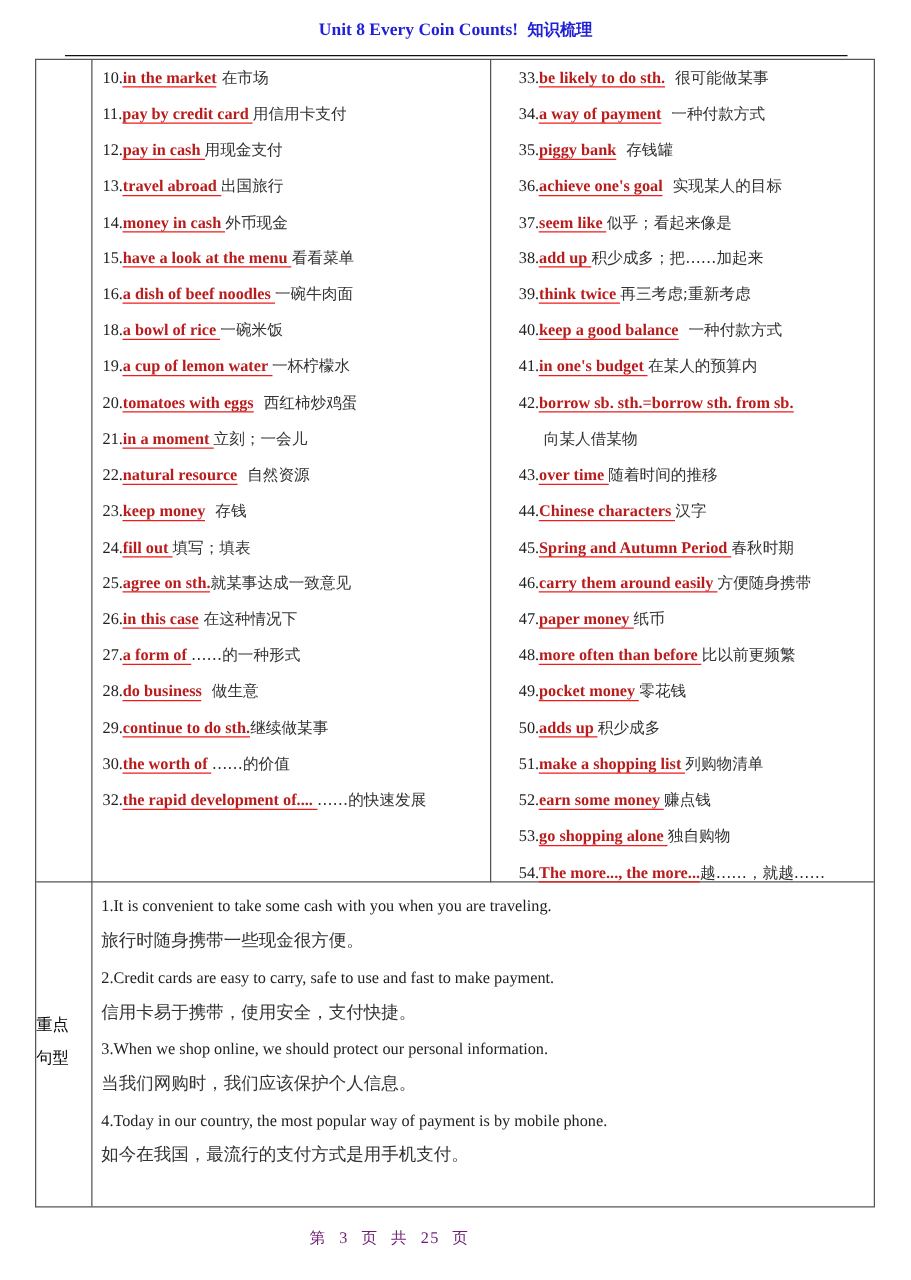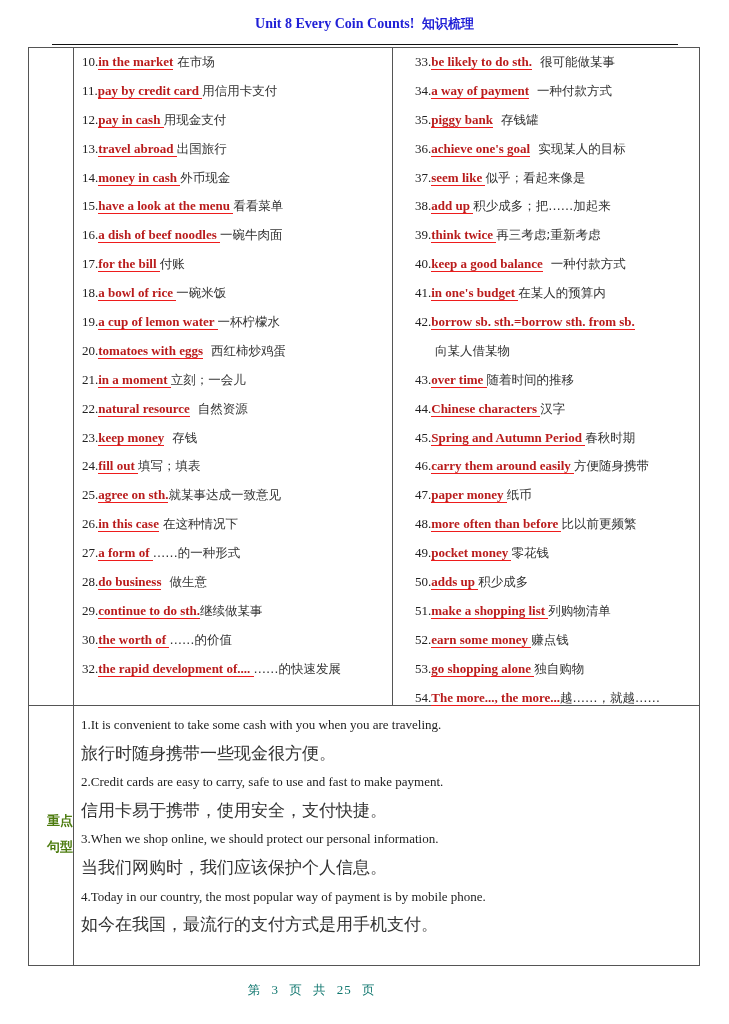--- a/index.html
+++ b/index.html
@@ -14,27 +14,27 @@
   .col-label { position: absolute; left: 44px; top: 0; width: 1px; height: 100%; background: #555; }
   .row-div { position: absolute; left: 0; top: 657px; width: 100%; height: 1px; background: #555; }
   .mid-div { position: absolute; left: 363px; top: 0; width: 1px; height: 658px; background: #555; }
   .col { position: absolute; top: 0; }
   .col.left { left: 53px; width: 305px; }
   .col.right { left: 386px; width: 285px; }
   .item { height: 28.9px; line-height: 28.9px; font-size: 13px; white-space: nowrap; }
   .item .num { color: #222; }
   .item .en { color: #b91c1c; font-weight: bold; border-bottom: 1.5px solid #ee1c1c; padding-bottom: 0; }
   .item .cn { font-family: "DejaVu Sans", sans-serif; font-size: 12.5px; color: #333; }
-  .section-label { position: absolute; left: 0; width: 44px; top: 760px; text-align: right;
-                   font-family: "DejaVu Sans", sans-serif; font-weight: bold; font-size: 13px; line-height: 26px; color: #4d7c0f; }
+  .section-label { position: absolute; left: 0; width: 44px; top: 760px; text-align: left;
+                   font-family: "DejaVu Sans", sans-serif; font-weight: normal; font-size: 13px; line-height: 26px; color: #000000; }
   .sentences { position: absolute; left: 52px; top: 663px; width: 610px; }
   .sent { height: 28.6px; line-height: 28.6px; font-size: 13px; white-space: nowrap; color: #222; }
-  .sent.cn { font-family: Liberation Serif, serif; font-size: 17px; color: #333; }
+  .sent.cn { font-family: Liberation Mono, monospace; font-size: 14px; color: #333; }
   .footer { position: absolute; top: 982px; left: 0; width: 623px; text-align: center;
-            font-size: 13px; color: #0f766e; letter-spacing: 1px; }
+            font-size: 13px; color: #701a75; letter-spacing: 1px; }
   .footer span { margin: 0 3px; }
   .footer .cnc { font-family: "DejaVu Sans", sans-serif; font-size: 12.5px; }
 </style>
 </head>
 <body>
 
 <div class="title">
   <span>Unit 8 Every Coin Counts!</span>
   <span class="cn">知识梳理</span>
 </div>
@@ -46,21 +46,20 @@
   <div class="row-div"></div>
 
   <div class="col left" id="col-left">
       <div class="item"><span class="num">10.</span><span class="en">in the market</span><span class="cn" style="white-space: pre;"> 在市场</span></div>
       <div class="item"><span class="num">11.</span><span class="en">pay by credit card </span><span class="cn" style="white-space: pre;">用信用卡支付</span></div>
       <div class="item"><span class="num">12.</span><span class="en">pay in cash </span><span class="cn" style="white-space: pre;">用现金支付</span></div>
       <div class="item"><span class="num">13.</span><span class="en">travel abroad </span><span class="cn" style="white-space: pre;">出国旅行</span></div>
       <div class="item"><span class="num">14.</span><span class="en">money in cash </span><span class="cn" style="white-space: pre;">外币现金</span></div>
       <div class="item"><span class="num">15.</span><span class="en">have a look at the menu </span><span class="cn" style="white-space: pre;">看看菜单</span></div>
       <div class="item"><span class="num">16.</span><span class="en">a dish of beef noodles </span><span class="cn" style="white-space: pre;">一碗牛肉面</span></div>
-      <div class="item"><span class="num">17.</span><span class="en">for the bill </span><span class="cn" style="white-space: pre;">付账</span></div>
       <div class="item"><span class="num">18.</span><span class="en">a bowl of rice </span><span class="cn" style="white-space: pre;">一碗米饭</span></div>
       <div class="item"><span class="num">19.</span><span class="en">a cup of lemon water </span><span class="cn" style="white-space: pre;">一杯柠檬水</span></div>
       <div class="item"><span class="num">20.</span><span class="en">tomatoes with eggs</span><span class="cn" style="white-space: pre;">  西红柿炒鸡蛋</span></div>
       <div class="item"><span class="num">21.</span><span class="en">in a moment </span><span class="cn" style="white-space: pre;">立刻；一会儿</span></div>
       <div class="item"><span class="num">22.</span><span class="en">natural resource</span><span class="cn" style="white-space: pre;">  自然资源</span></div>
       <div class="item"><span class="num">23.</span><span class="en">keep money</span><span class="cn" style="white-space: pre;">  存钱</span></div>
       <div class="item"><span class="num">24.</span><span class="en">fill out </span><span class="cn" style="white-space: pre;">填写；填表</span></div>
       <div class="item"><span class="num">25.</span><span class="en">agree on sth.</span><span class="cn" style="white-space: pre;">就某事达成一致意见</span></div>
       <div class="item"><span class="num">26.</span><span class="en">in this case</span><span class="cn" style="white-space: pre;"> 在这种情况下</span></div>
       <div class="item"><span class="num">27.</span><span class="en">a form of </span><span class="cn" style="white-space: pre;">……的一种形式</span></div>

